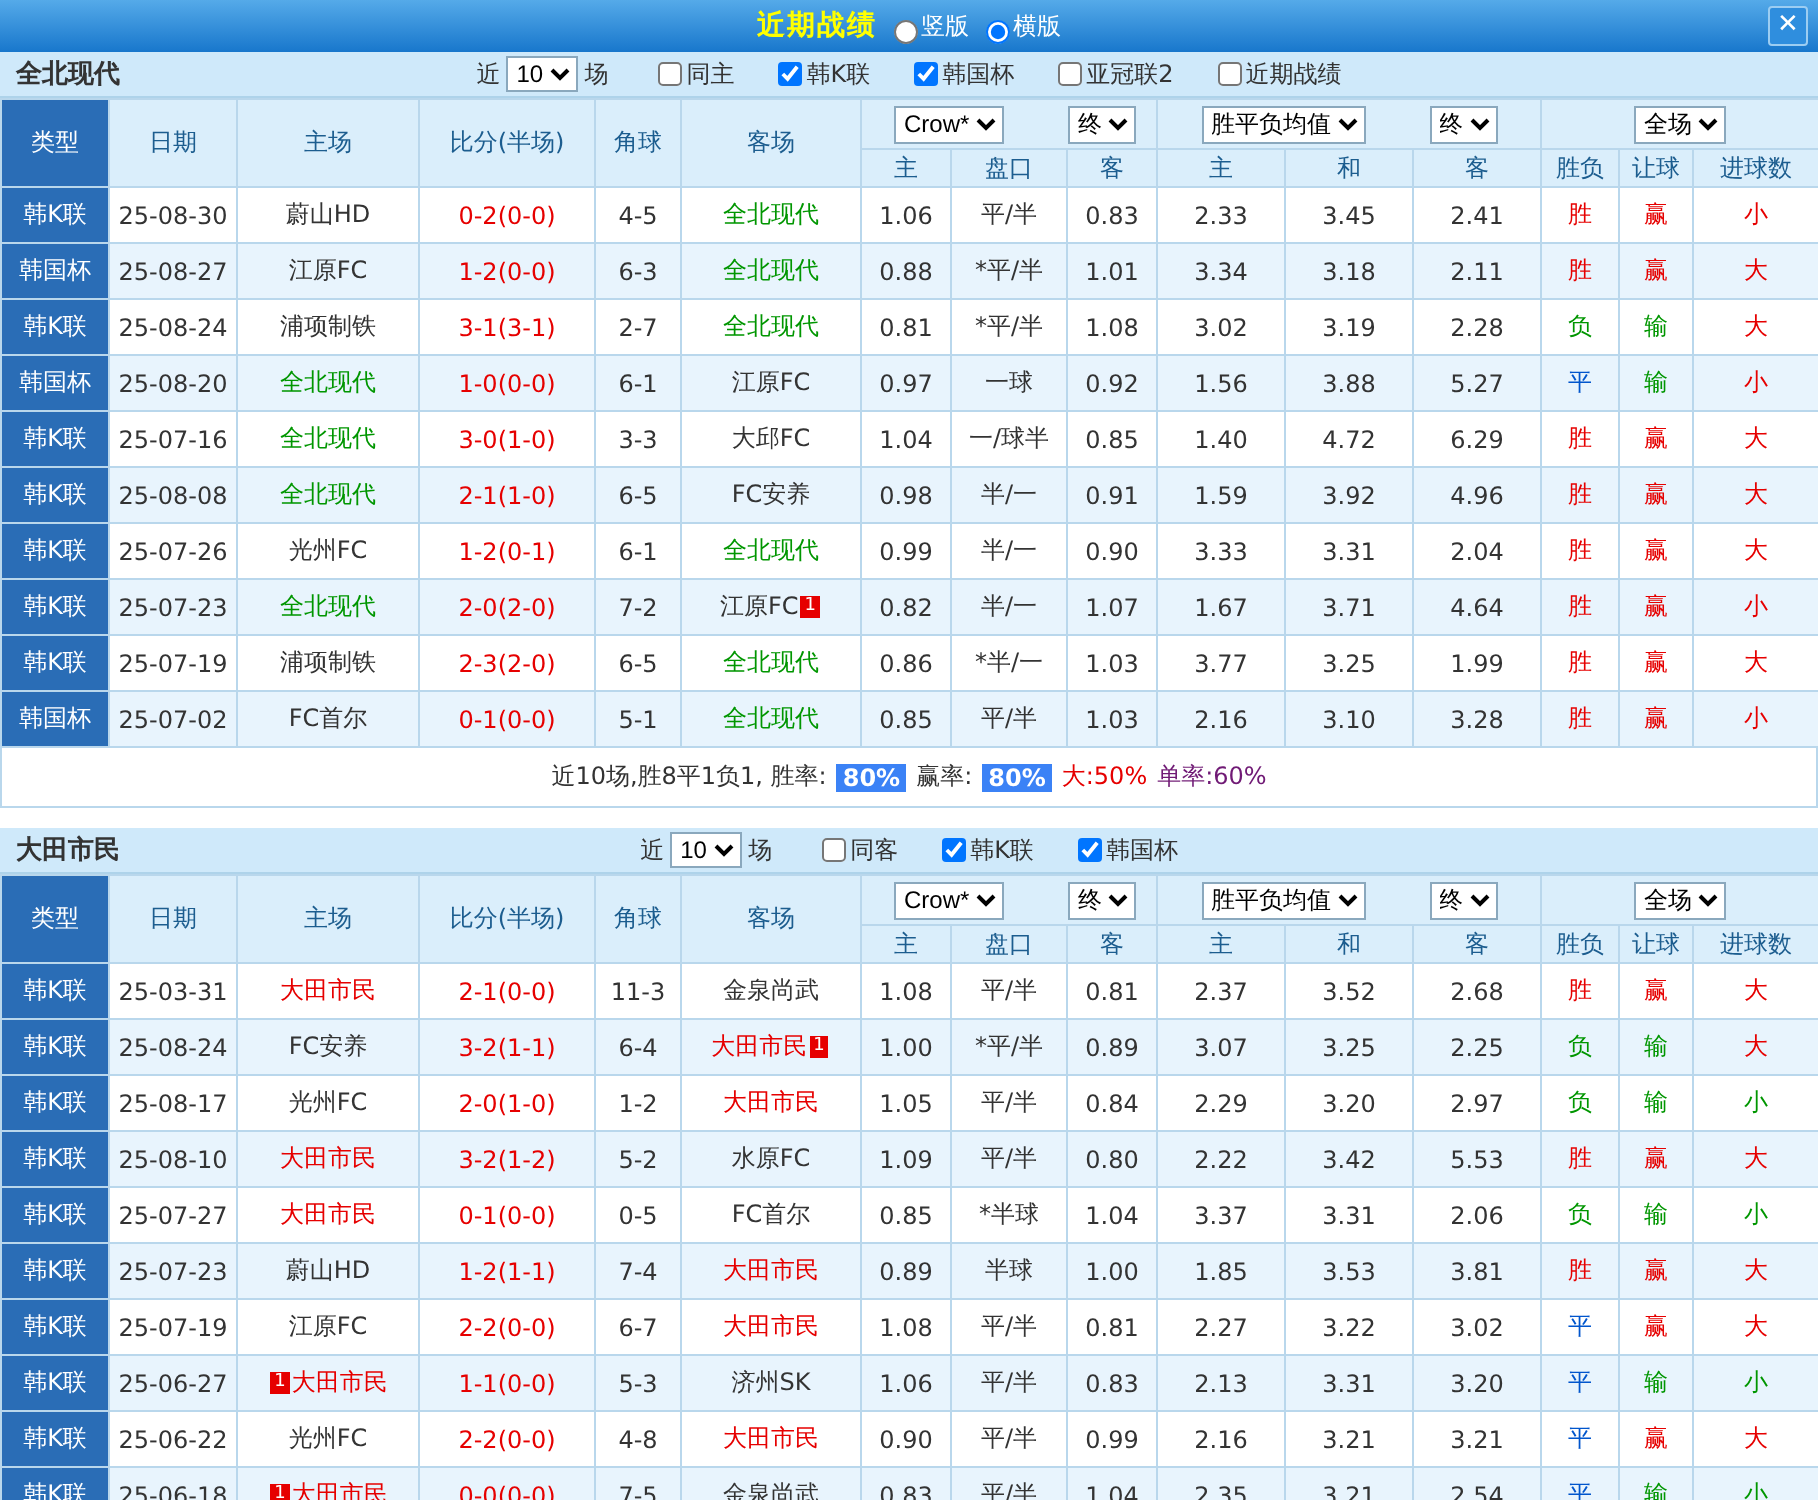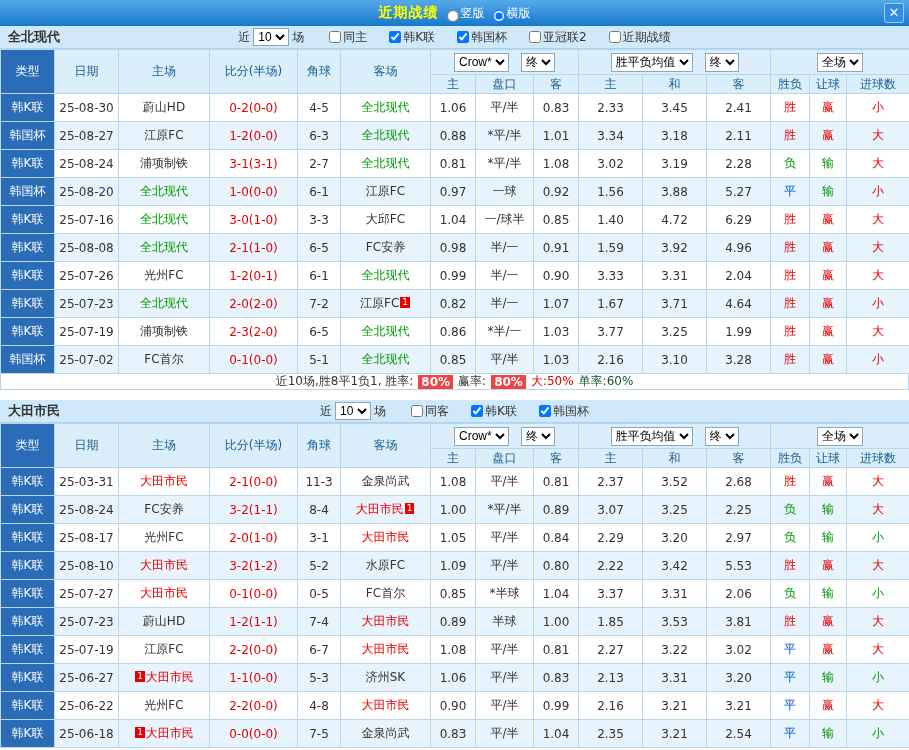--- a/index.html
+++ b/index.html
@@ -33,36 +33,36 @@
   
   table.results { width:909px; border-collapse:collapse; table-layout:fixed; font-size:12px; color:#333; }
   .results th, .results td { border:1px solid #b9d7ec; text-align:center; overflow:hidden; white-space:nowrap; }
   .results thead th { background:#daeefb; color:#1c5d8f; font-weight:normal; }
   .hrow1 th { height:25px; }
   .hrow2 th { height:19px; }
   .results th.type-head { background:#2a6db6; color:#fff; }
   .results td { height:28px; background:#fff; }
   .results td.type-cell { background:#2a6db6; color:#fff; }
   .results tbody tr:nth-child(even) td:not(.type-cell) { background:#e8f4fd; }
-  .hdr-select { font-size:12px; height:19px; border:1px solid #8aa8bd; background:#fff; margin:0 6px; cursor:pointer; }
+  .hdr-select { font-size:12px; height:19px; border:1px solid #8aa8bd; background:#fff; margin:0 16px; cursor:pointer; }
 
   .t-red   { color:#e60000; }
   .t-green { color:#009600; }
   .t-blue  { color:#0055cc; }
 
   .badge { display:none; }
   .badge:not(:empty) { display:inline-block; background:#e60000; color:#fff; font-size:9px;
                        line-height:11px; padding:0 2px; margin:0 1px; vertical-align:2px; }
 
   
-  .summary { height:16px; border:1px solid #b9d7ec; border-top:none; display:flex;
+  .summary { height:30px; border:1px solid #b9d7ec; border-top:none; display:flex;
              align-items:center; justify-content:center; gap:5px; font-size:12px; color:#333; }
-  .s-badge { background:#ef4444; color:#fff; padding:0 3px; font-weight:bold; }
+  .s-badge { background:#3b82f6; color:#fff; padding:0 3px; font-weight:bold; }
   .s-red  { color:#e60000; }
-  .s-blue { color:#14532d; }
+  .s-blue { color:#701a75; }
 </style>
 </head>
 <body>
 
 <div class="page">
 
   <div class="titlebar">
     <div class="title-group">
       <span class="title">近期战绩</span>
       <label class="radio">
@@ -414,38 +414,38 @@
   <td>2.68</td>
   <td class="t-red">胜</td>
   <td class="t-red">赢</td>
   <td class="t-red">大</td>
 </tr>
         <tr>
   <td class="type-cell">韩K联</td>
   <td>25-08-24</td>
   <td><span>FC安养</span></td>
   <td class="t-red">3-2(1-1)</td>
-  <td>8-4</td>
+  <td>6-4</td>
   <td><span class="t-red">大田市民</span><span class="badge">1</span></td>
   <td>1.00</td>
   <td>*平/半</td>
   <td>0.89</td>
   <td>3.07</td>
   <td>3.25</td>
   <td>2.25</td>
   <td class="t-green">负</td>
   <td class="t-green">输</td>
   <td class="t-red">大</td>
 </tr>
         <tr>
   <td class="type-cell">韩K联</td>
   <td>25-08-17</td>
   <td><span>光州FC</span></td>
   <td class="t-red">2-0(1-0)</td>
-  <td>3-1</td>
+  <td>1-2</td>
   <td><span class="t-red">大田市民</span></td>
   <td>1.05</td>
   <td>平/半</td>
   <td>0.84</td>
   <td>2.29</td>
   <td>3.20</td>
   <td>2.97</td>
   <td class="t-green">负</td>
   <td class="t-green">输</td>
   <td class="t-green">小</td>

